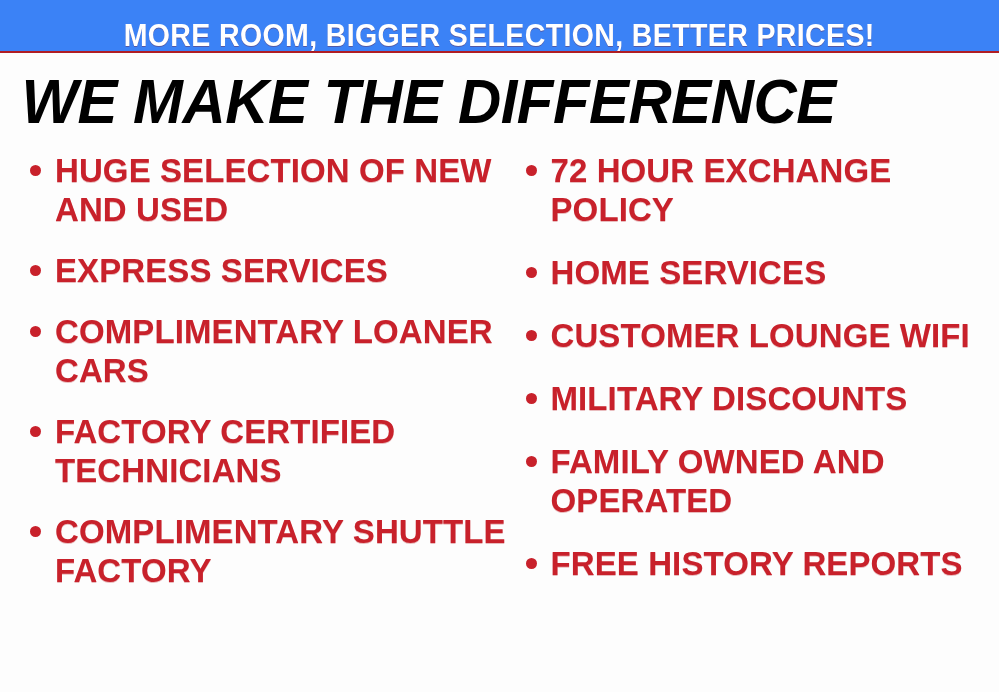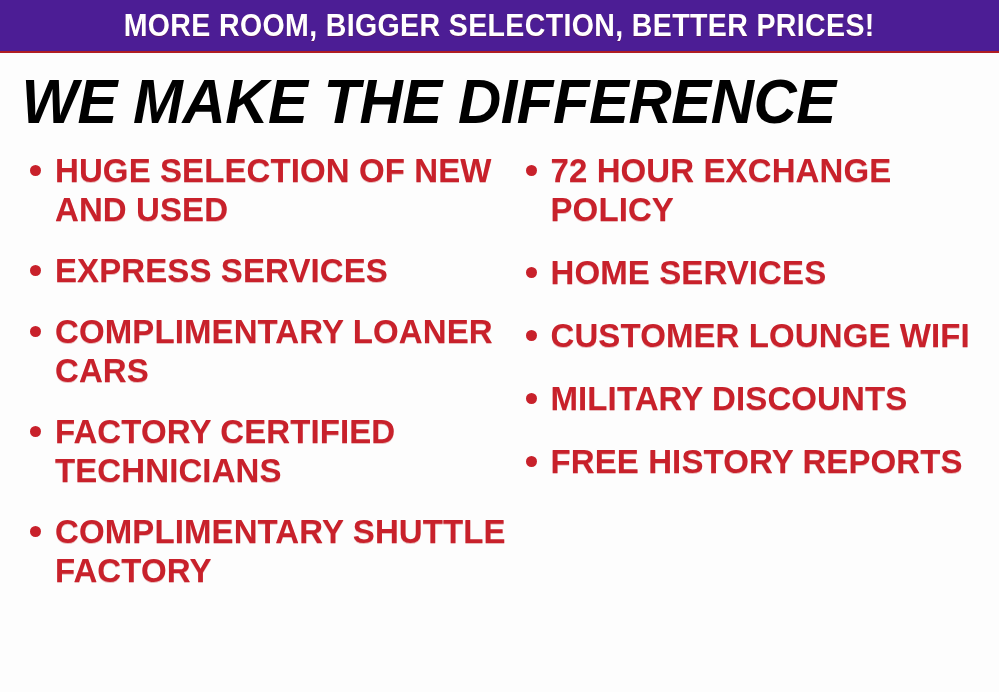--- a/index.html
+++ b/index.html
@@ -18,25 +18,25 @@
     -webkit-font-smoothing: antialiased;
   }
 
   
   .banner {
     position: absolute;
     left: 0;
     top: 0;
     width: 999px;
     height: 53px;
-    background: #4c1d95;
+    background: #3b82f6;
     border-bottom: 2px solid #b01d24;
     box-sizing: border-box;
     display: flex;
-    align-items: center;
+    align-items: flex-end;
     justify-content: center;
   }
   .banner-text {
     color: #ffffff;
     font-family: "Liberation Sans", sans-serif;
     font-weight: bold;
     font-size: 31px;
     line-height: 1;
     letter-spacing: 0.4px;
     transform: scaleX(0.92);
@@ -168,19 +168,23 @@
         <li class="feature-item">
           <span class="bullet"></span>
           <span class="feature-text">CUSTOMER LOUNGE WIFI</span>
         </li>
         <li class="feature-item">
           <span class="bullet"></span>
           <span class="feature-text">MILITARY DISCOUNTS</span>
         </li>
         <li class="feature-item">
           <span class="bullet"></span>
+          <span class="feature-text">FAMILY OWNED AND OPERATED</span>
+        </li>
+        <li class="feature-item">
+          <span class="bullet"></span>
           <span class="feature-text">FREE HISTORY REPORTS</span>
         </li>
       </ul>
     </div>
 
   </div>
 </div>
 
 </body></html>

